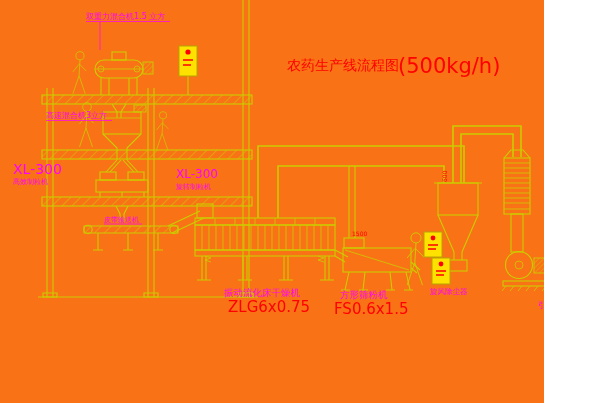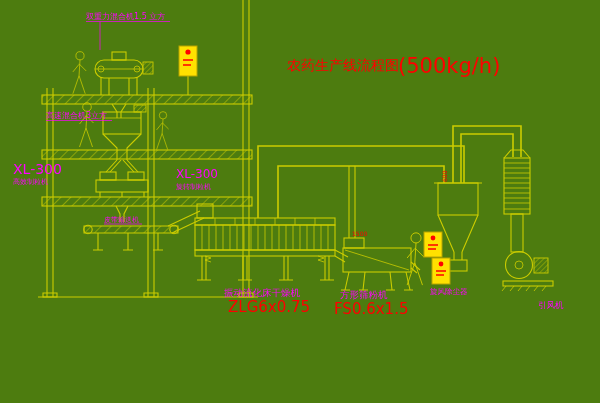--- a/index.html
+++ b/index.html
@@ -1,16 +1,16 @@
 <!DOCTYPE html>
 <html><head>
 <meta charset="utf-8">
 <style>
   html,body{margin:0;padding:0;background:#ffffff;}
-  .stage{position:relative;width:600px;height:403px;background:#4d7c0f;overflow:hidden;}
+  .stage{position:relative;width:544px;height:403px;background:#f97316;overflow:hidden;}
   svg{display:block;}
   svg text{font-family:"DejaVu Sans","Liberation Sans",sans-serif;}
   .ln{stroke:#cccc00;stroke-width:1.1;fill:none;}
   .lnthin{stroke:#cccc00;stroke-width:0.8;fill:none;}
   .lnthick{stroke:#cccc00;stroke-width:1.6;fill:none;}
   .mag{stroke:#ff00ff;stroke-width:0.7;fill:none;}
   .red{stroke:#ff0000;stroke-width:1.4;fill:none;}
 </style>
 </head>
 <body>

